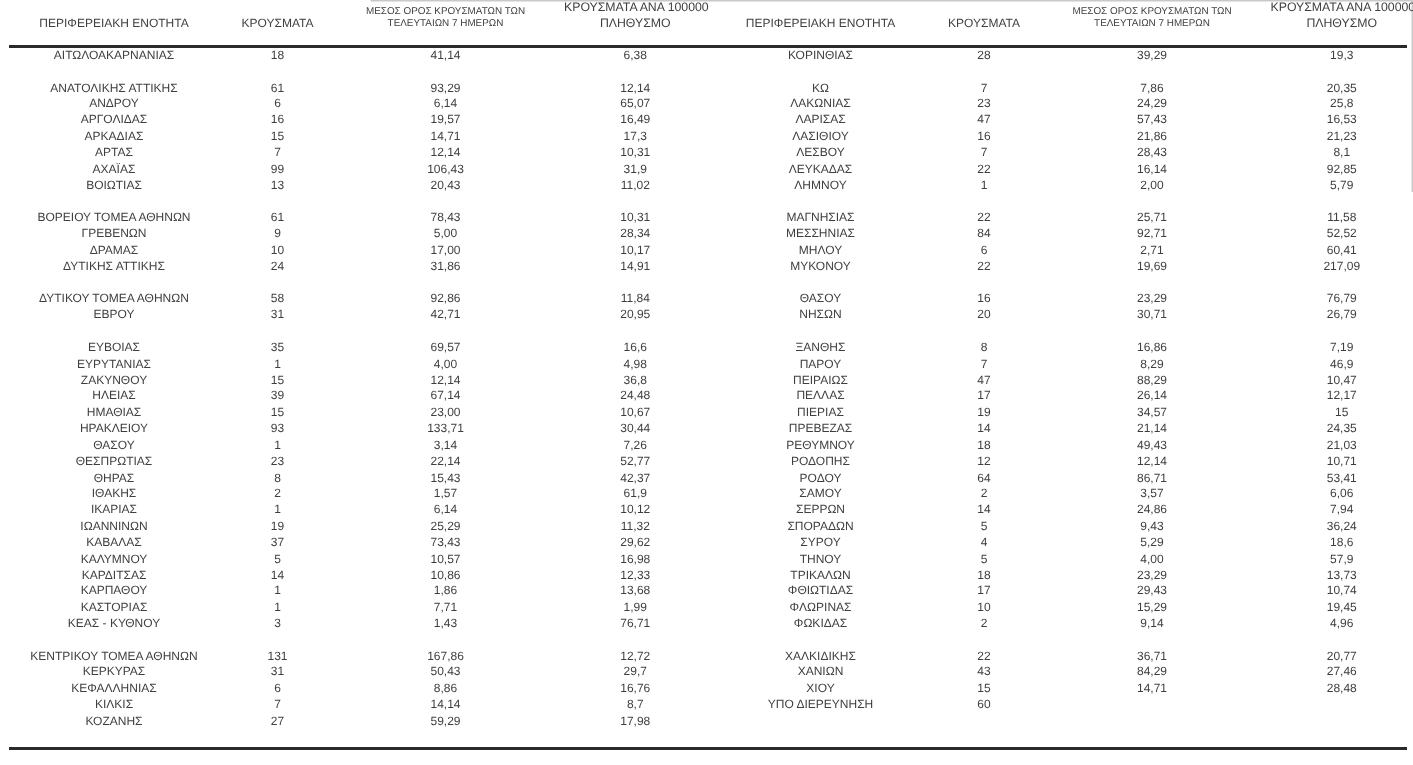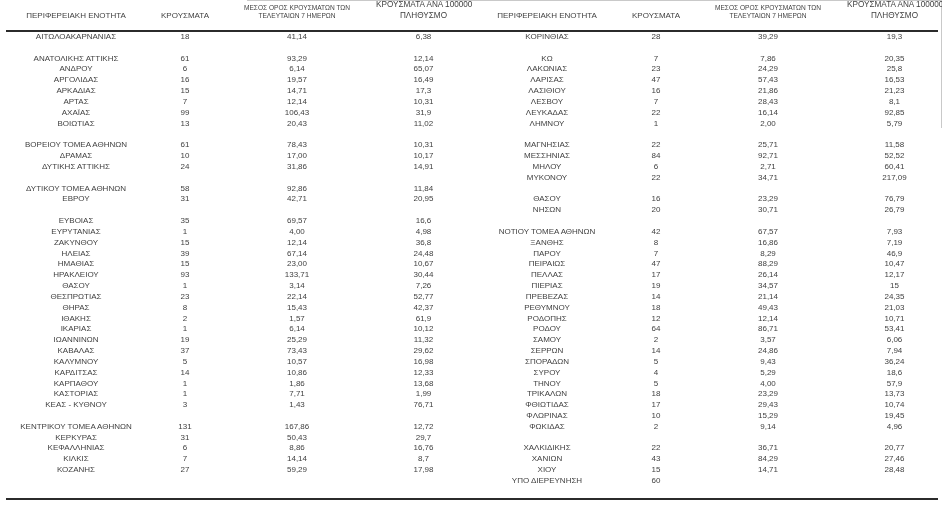--- a/index.html
+++ b/index.html
@@ -146,20 +146,26 @@
             <div class="cell"></div>
             <div class="cell"></div>
           </div>
           <div class="row">
             <div class="cell">ΒΟΡΕΙΟΥ ΤΟΜΕΑ ΑΘΗΝΩΝ</div>
             <div class="cell">61</div>
             <div class="cell">78,43</div>
             <div class="cell">10,31</div>
           </div>
           <div class="row">
+            <div class="cell">ΓΡΕΒΕΝΩΝ</div>
+            <div class="cell">9</div>
+            <div class="cell">5,00</div>
+            <div class="cell">28,34</div>
+          </div>
+          <div class="row">
             <div class="cell">ΔΡΑΜΑΣ</div>
             <div class="cell">10</div>
             <div class="cell">17,00</div>
             <div class="cell">10,17</div>
           </div>
           <div class="row">
             <div class="cell">ΔΥΤΙΚΗΣ ΑΤΤΙΚΗΣ</div>
             <div class="cell">24</div>
             <div class="cell">31,86</div>
             <div class="cell">14,91</div>
@@ -423,21 +429,21 @@
           </div>
           <div class="row">
             <div class="cell">ΜΗΛΟΥ</div>
             <div class="cell">6</div>
             <div class="cell">2,71</div>
             <div class="cell">60,41</div>
           </div>
           <div class="row">
             <div class="cell">ΜΥΚΟΝΟΥ</div>
             <div class="cell">22</div>
-            <div class="cell">34,71</div>
+            <div class="cell">19,69</div>
             <div class="cell">217,09</div>
           </div>
           <div class="row">
             <div class="cell"></div>
             <div class="cell"></div>
             <div class="cell"></div>
             <div class="cell"></div>
           </div>
           <div class="row">
             <div class="cell">ΘΑΣΟΥ</div>
@@ -451,26 +457,20 @@
             <div class="cell">30,71</div>
             <div class="cell">26,79</div>
           </div>
           <div class="row">
             <div class="cell"></div>
             <div class="cell"></div>
             <div class="cell"></div>
             <div class="cell"></div>
           </div>
           <div class="row">
-            <div class="cell">ΝΟΤΙΟΥ ΤΟΜΕΑ ΑΘΗΝΩΝ</div>
-            <div class="cell">42</div>
-            <div class="cell">67,57</div>
-            <div class="cell">7,93</div>
-          </div>
-          <div class="row">
             <div class="cell">ΞΑΝΘΗΣ</div>
             <div class="cell">8</div>
             <div class="cell">16,86</div>
             <div class="cell">7,19</div>
           </div>
           <div class="row">
             <div class="cell">ΠΑΡΟΥ</div>
             <div class="cell">7</div>
             <div class="cell">8,29</div>
             <div class="cell">46,9</div>

